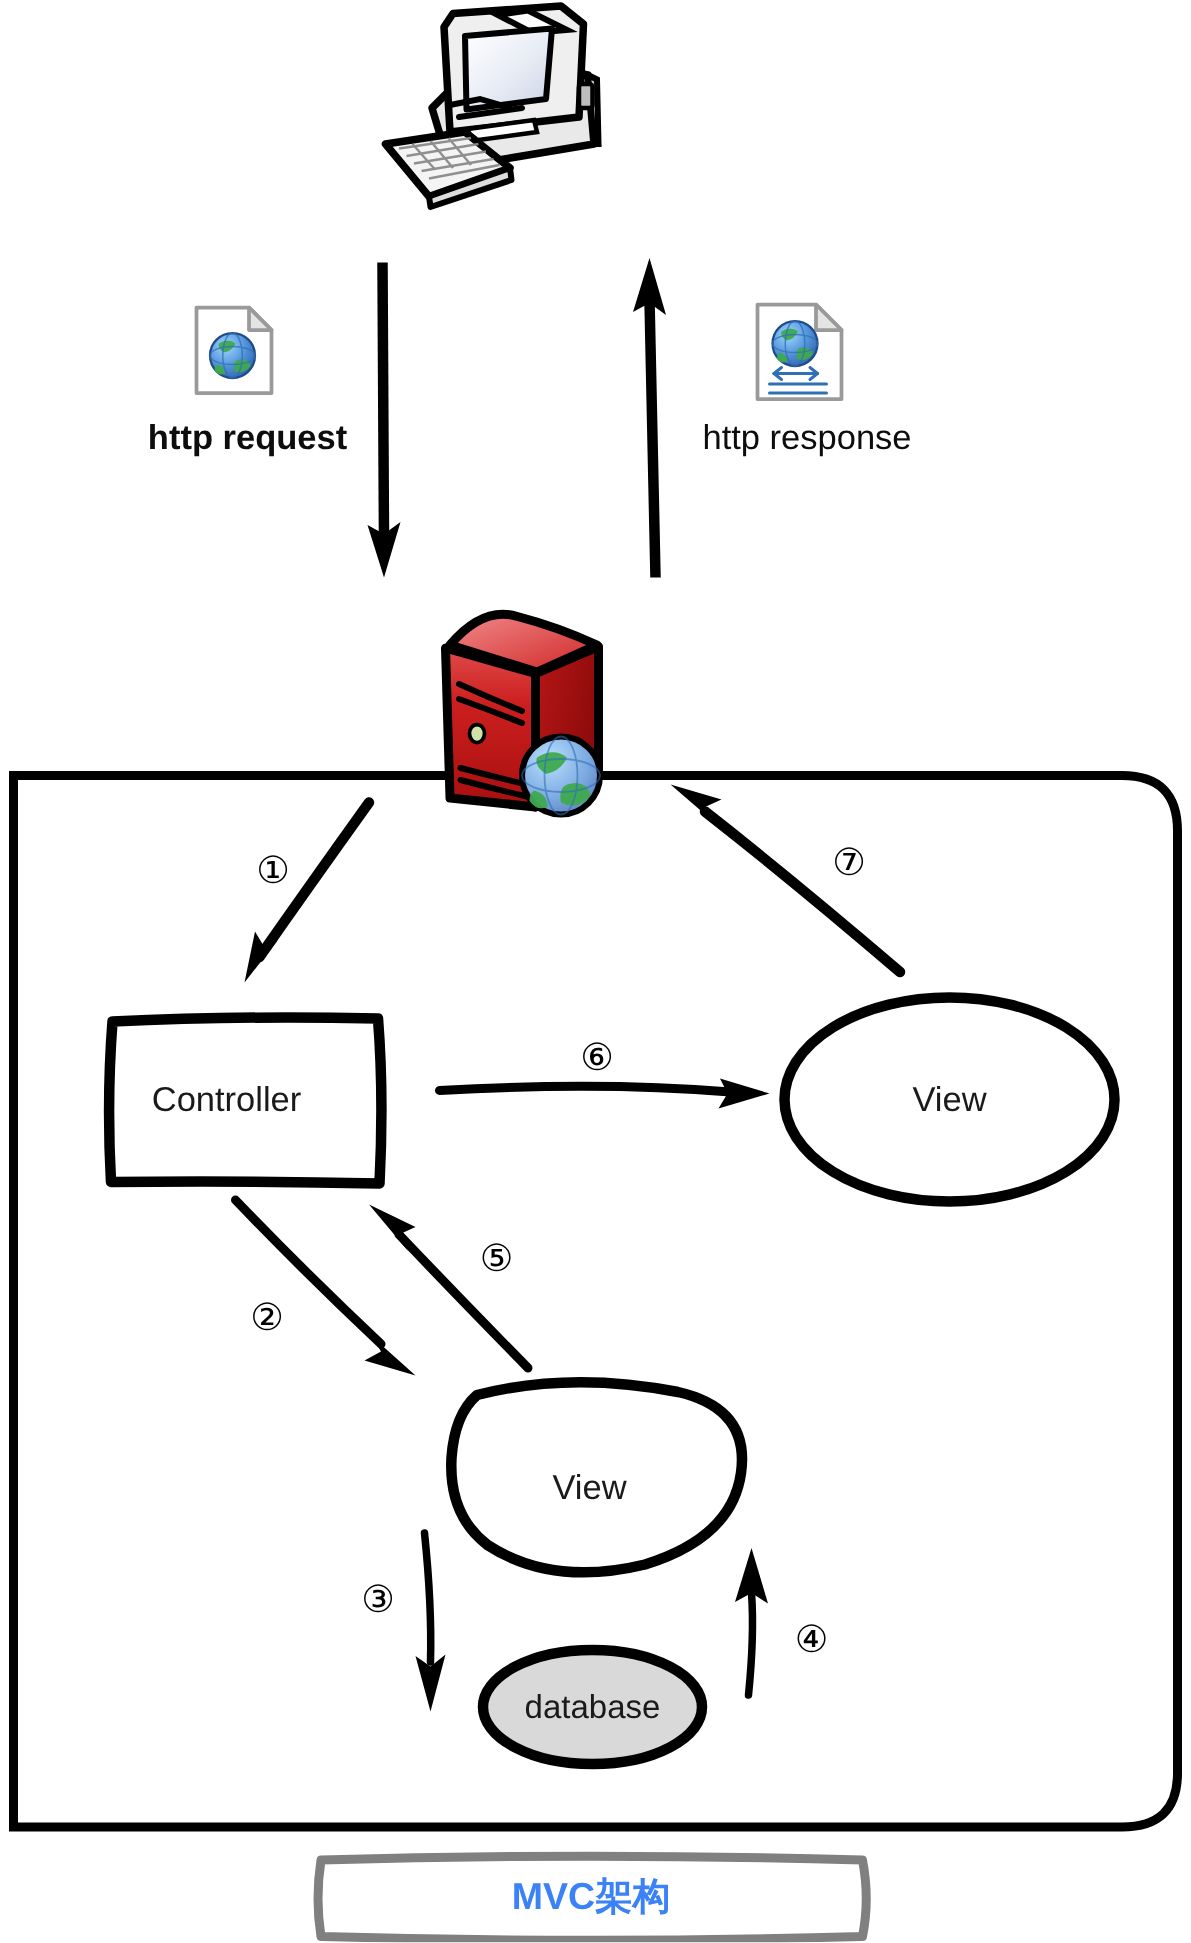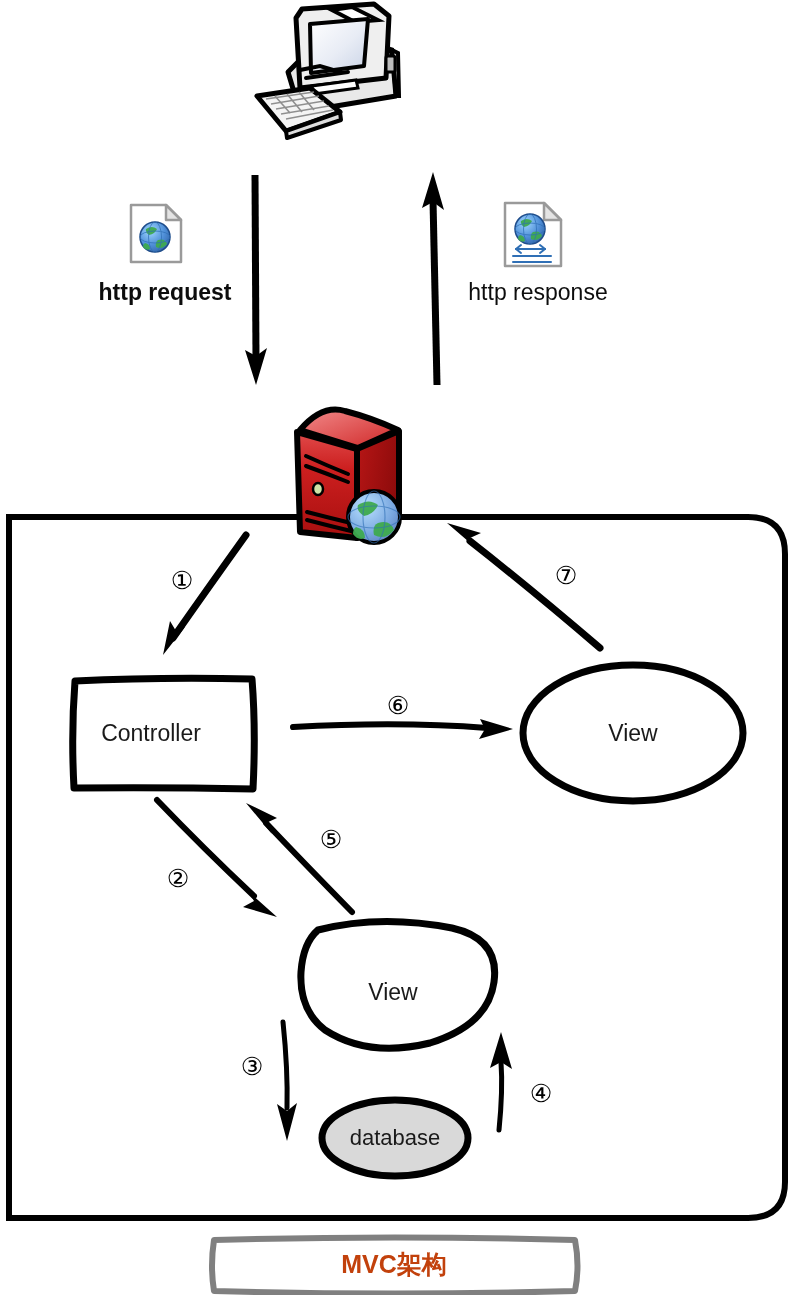--- a/index.html
+++ b/index.html
@@ -40,21 +40,21 @@
     color: #000000;
     font-family: "DejaVu Sans", sans-serif;
   }
   .io-label {
     font-size: 23px;
     color: #0d0d0d;
   }
   .caption-label {
     font-size: 25px;
     font-weight: bold;
-    color: #c2410c;
+    color: #3b82f6;
     font-family: "Liberation Sans", sans-serif;
   }
   .center {
     transform: translate(-50%, -50%);
   }
 </style>
 </head>
 <body>
 
 <div id="canvas">

